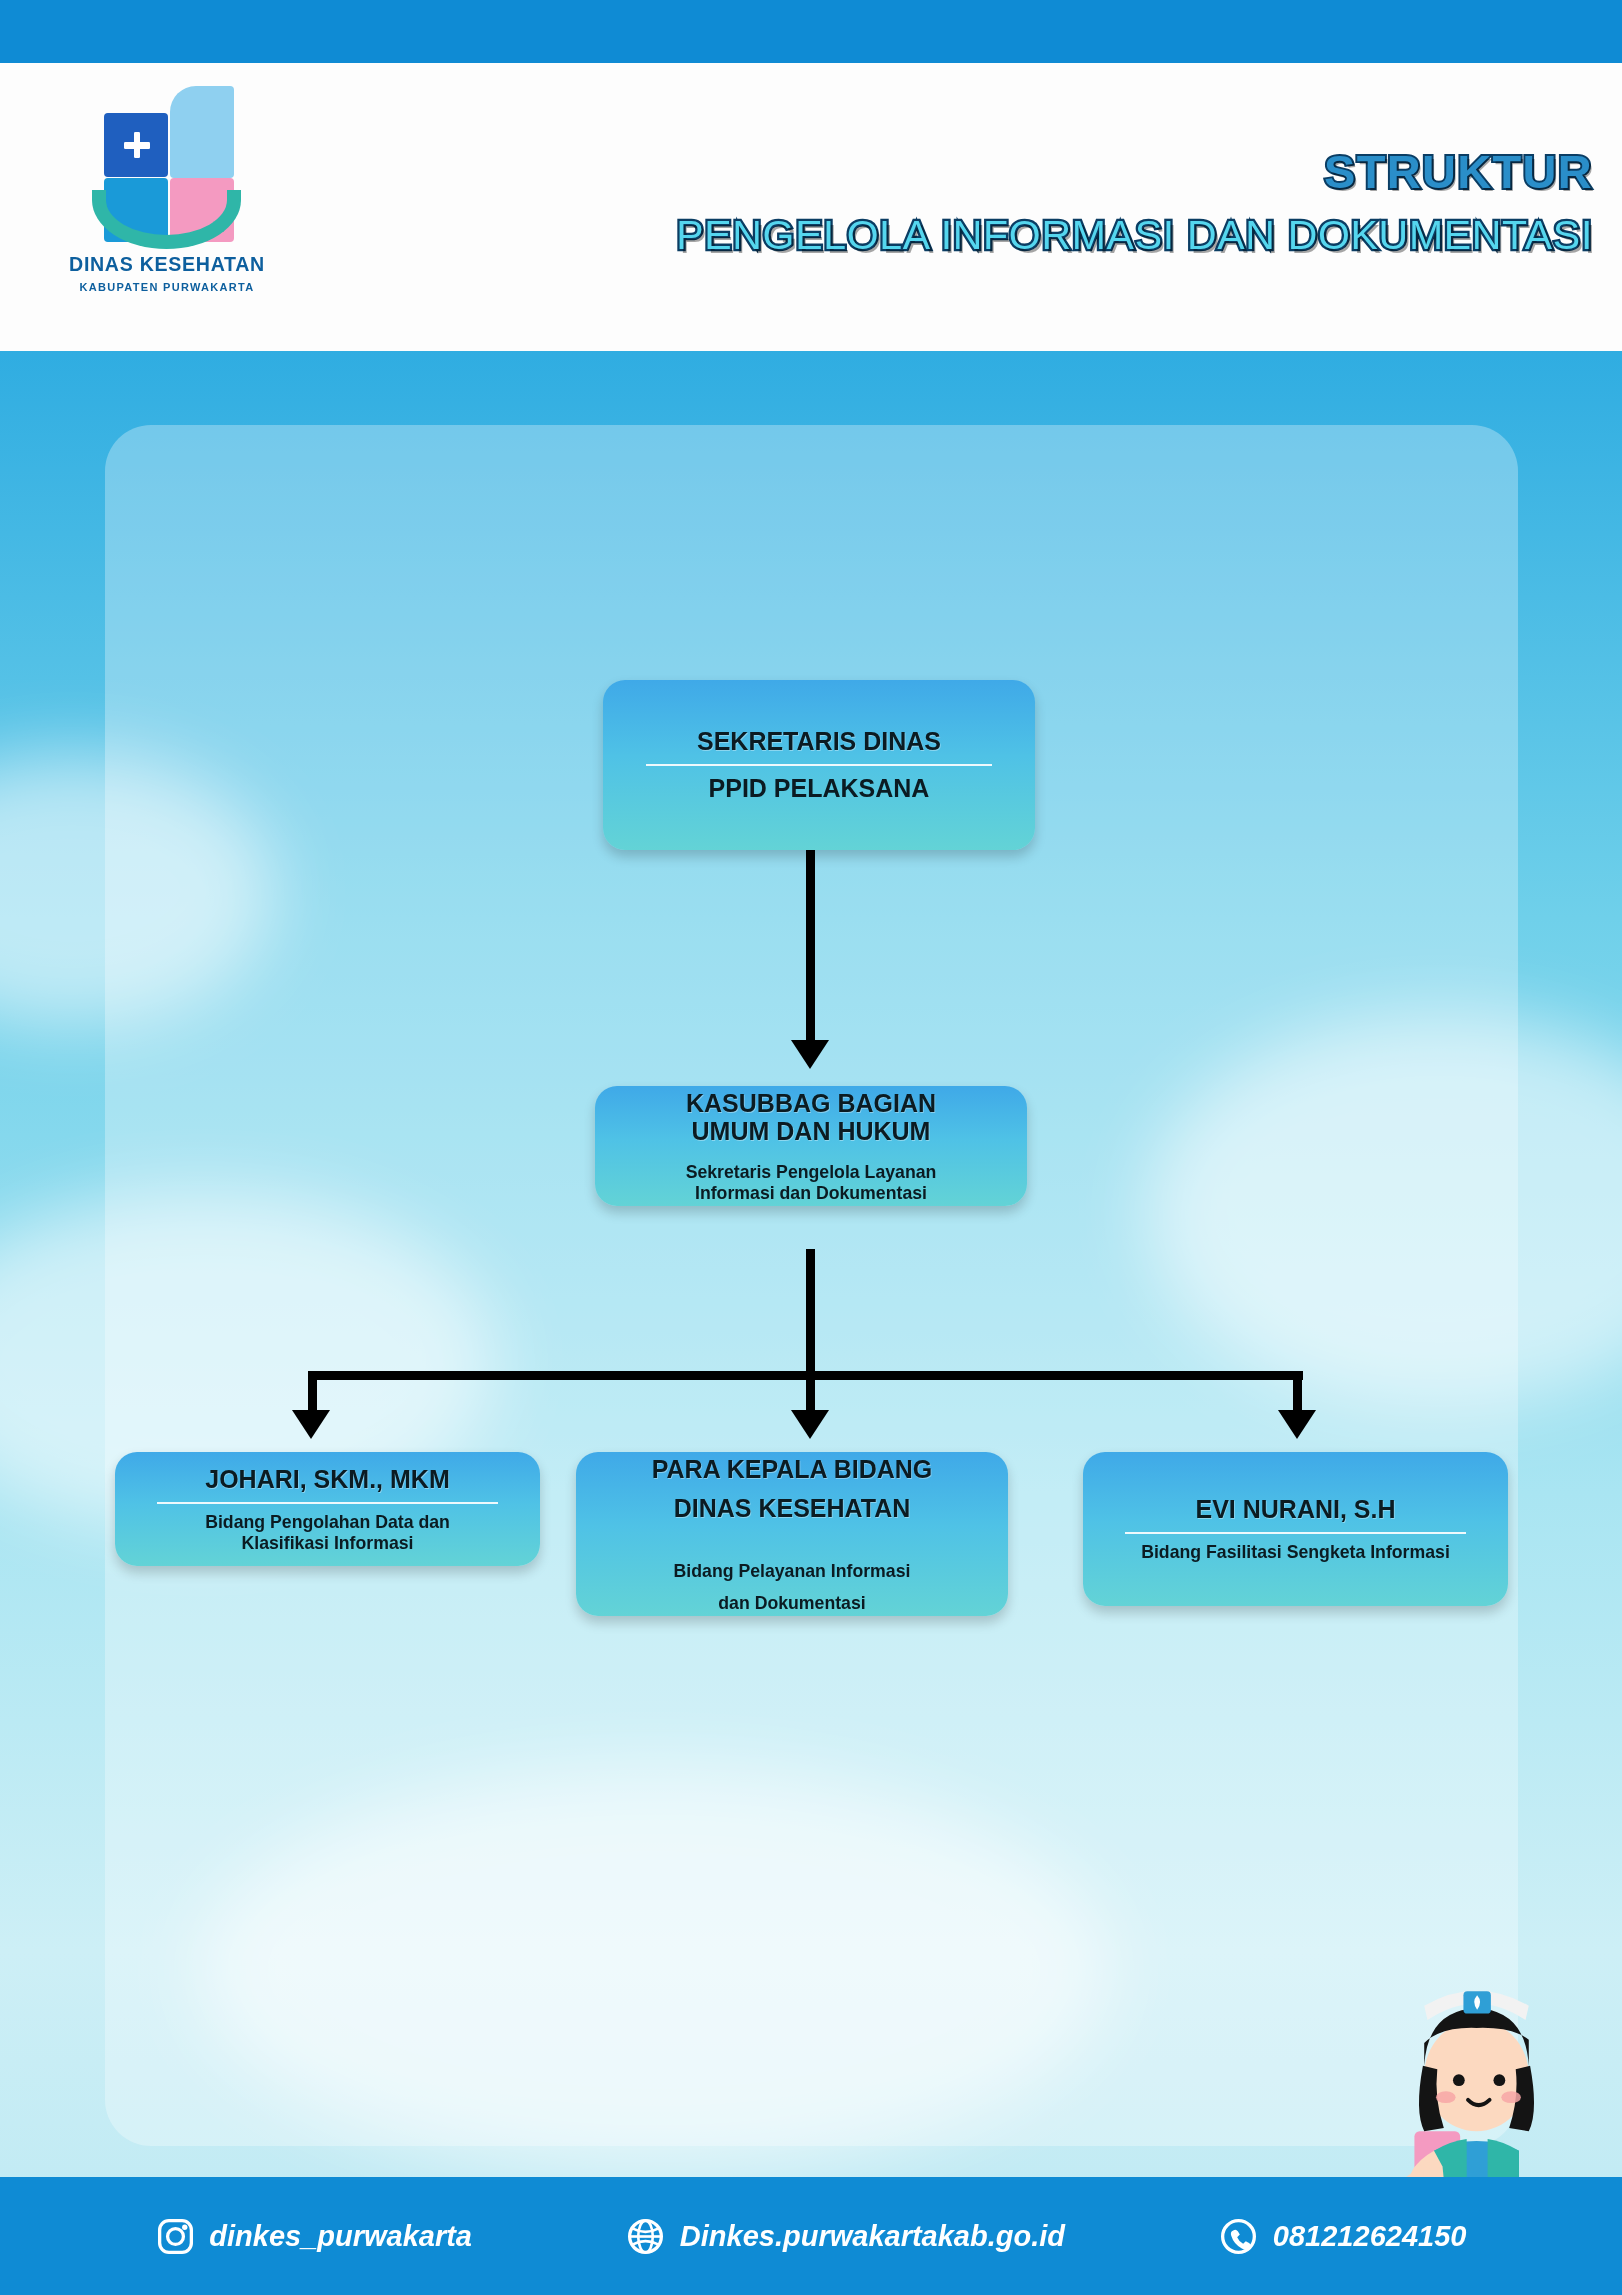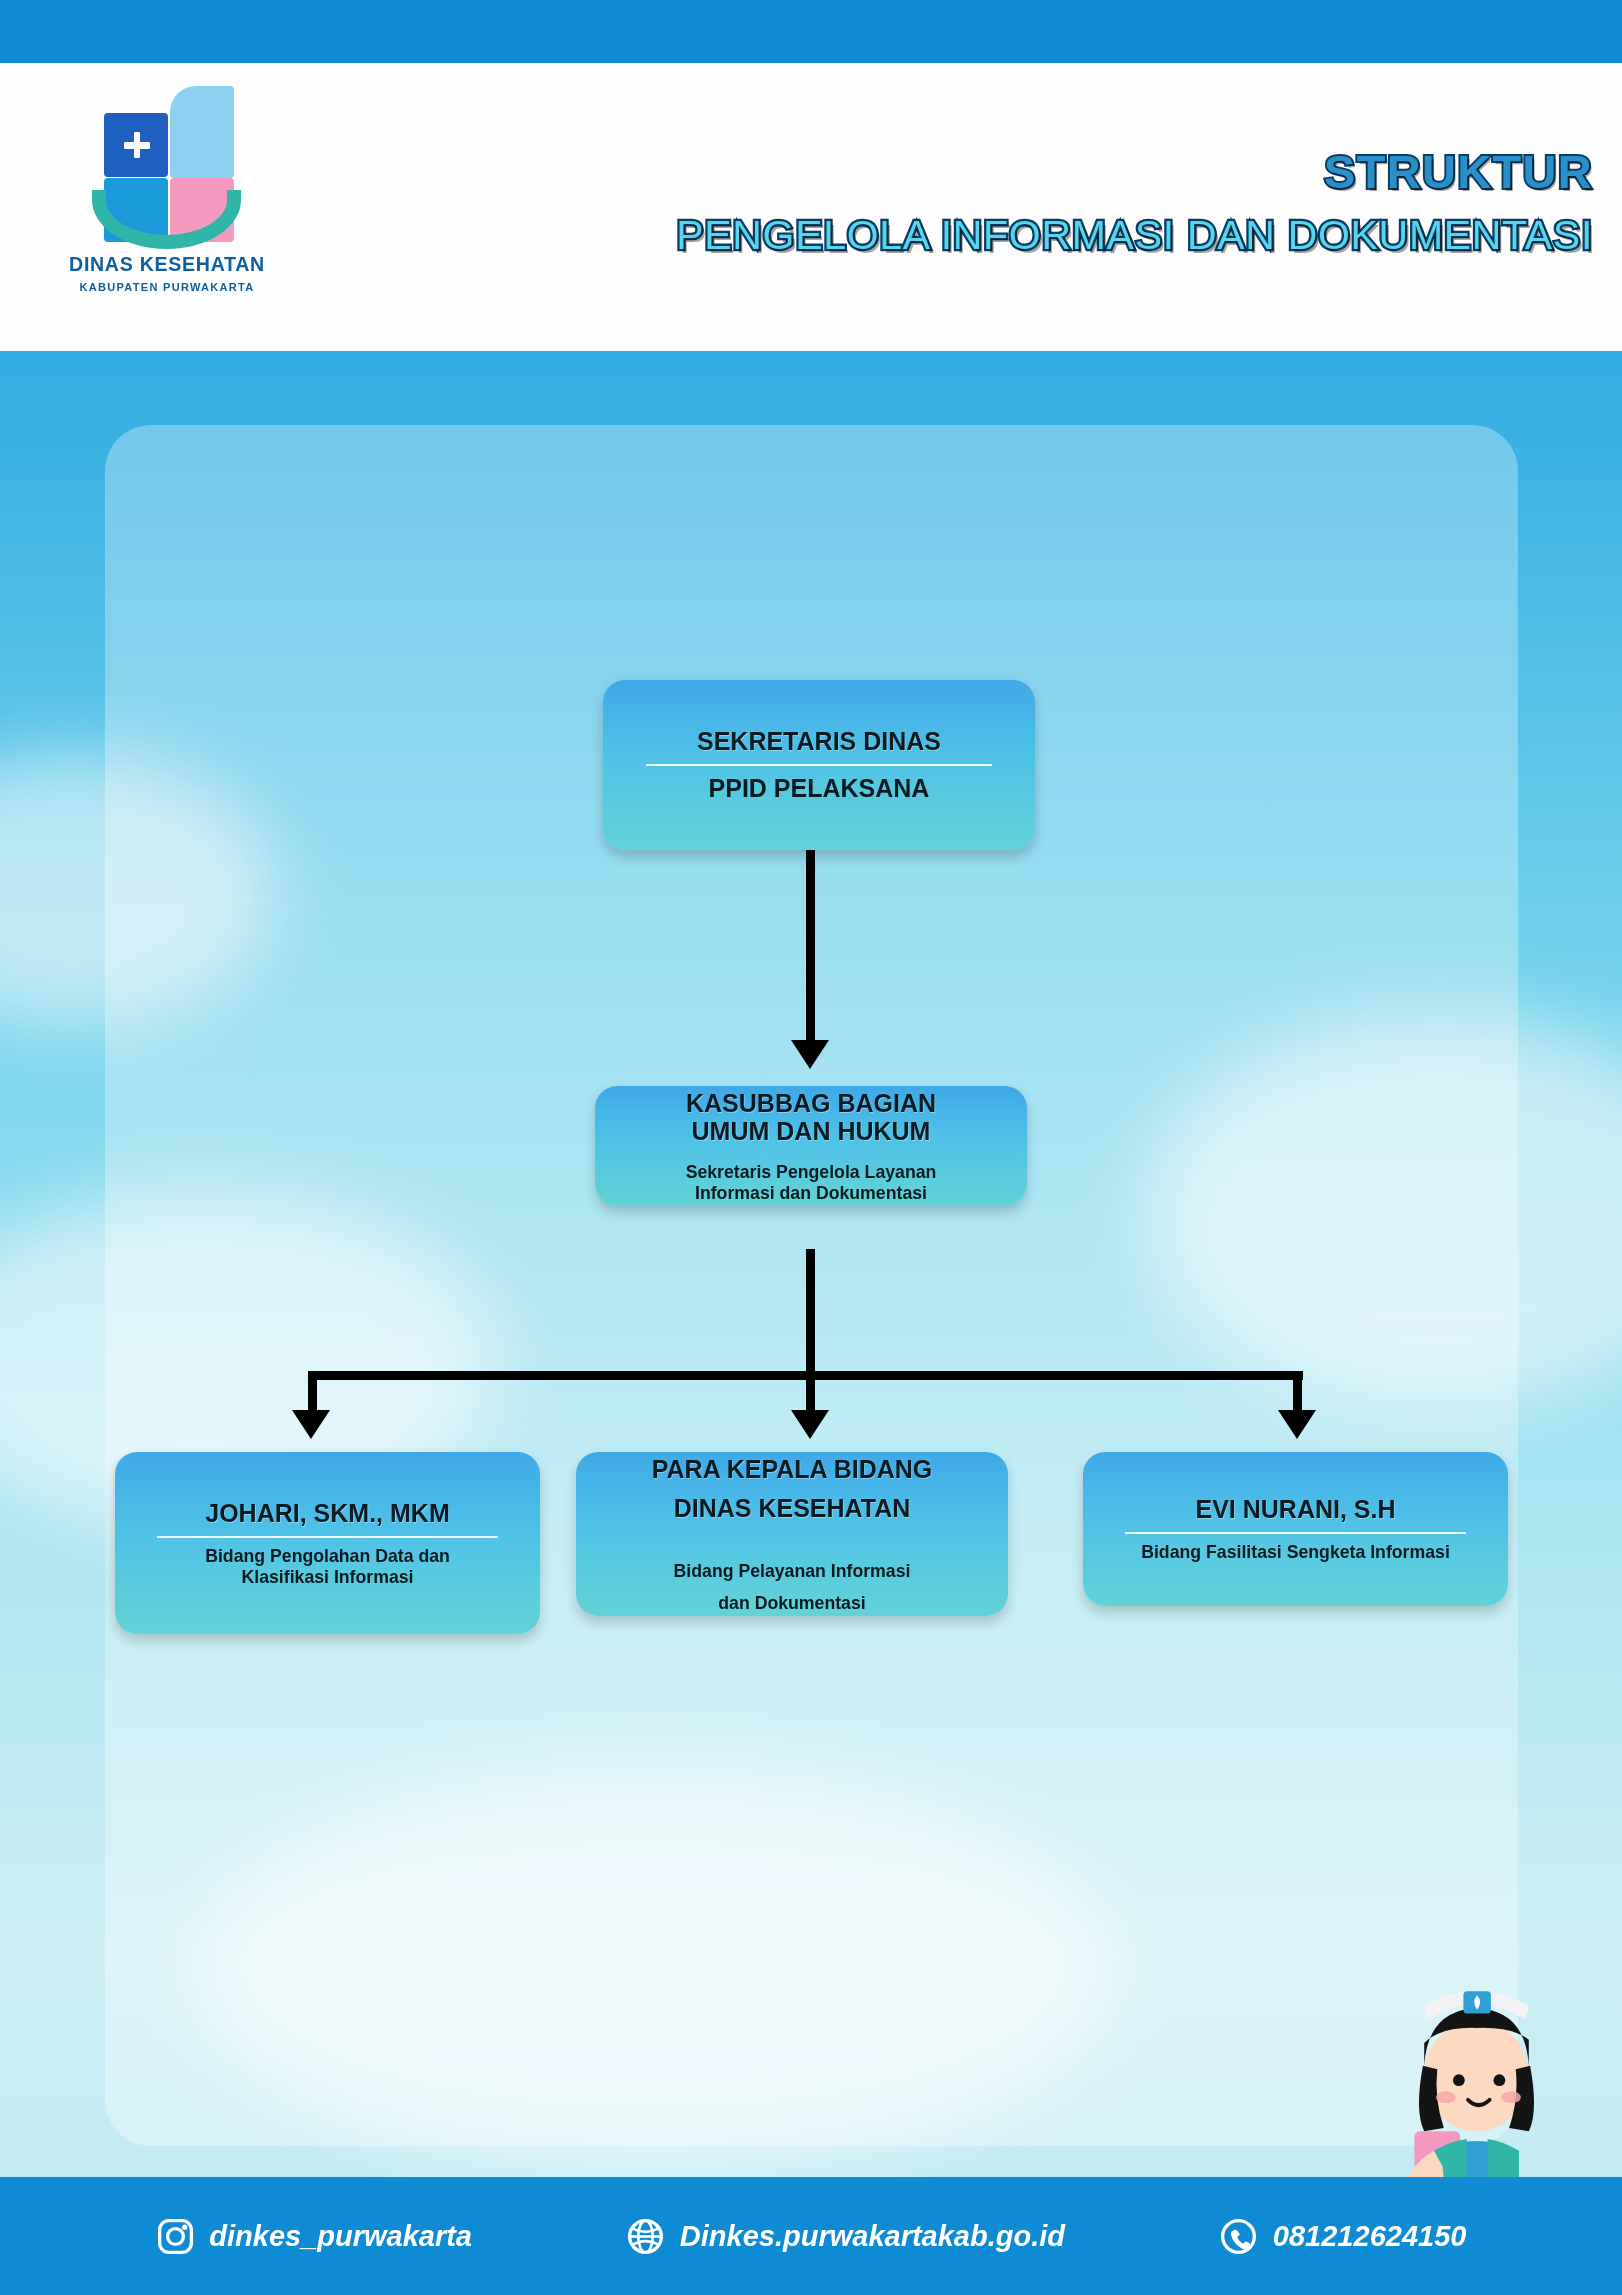--- a/index.html
+++ b/index.html
@@ -135,21 +135,21 @@
     width: 86%; height: 2px; background: rgba(255,255,255,0.9);
     margin: 9.2px 0 7.9px;
   }
   .node .n-sub {
     font-size: 17.7px; font-weight: bold; color: #0b1b22; line-height: 1.18;
   }
   .node .n-sub.big { font-size: 25px; }
 
   #node-sekretaris { left: 595px; top: 255px; width: 432px; height: 170px; margin-left: 8px; }
   #node-kasubbag   { left: 595px; top: 661px; width: 432px; height: 120px; }
-  #node-johari     { left: 115px; top: 1027px; width: 425px; height: 182px; }
+  #node-johari     { left: 115px; top: 1027px; width: 425px; height: 114px; }
   #node-kabid      { left: 576px; top: 1027px; width: 432px; height: 164px; gap: 11px; }
   #node-evi        { left: 1083px; top: 1027px; width: 425px; height: 154px; }
 
   
   .conn { position: absolute; background: #000000; }
   .v-trunk1 { left: 806px; top: 425px; width: 9.2px; height: 196px; }
   .v-trunk2 { left: 806px; top: 824px; width: 9.2px; height: 131px; }
   .h-bus { left: 308px; top: 946px; width: 995px; height: 9.2px; }
   .v-left { left: 308px; top: 946px; width: 9.2px; height: 39px; }
   .v-mid  { left: 806px; top: 946px; width: 9.2px; height: 39px; }

